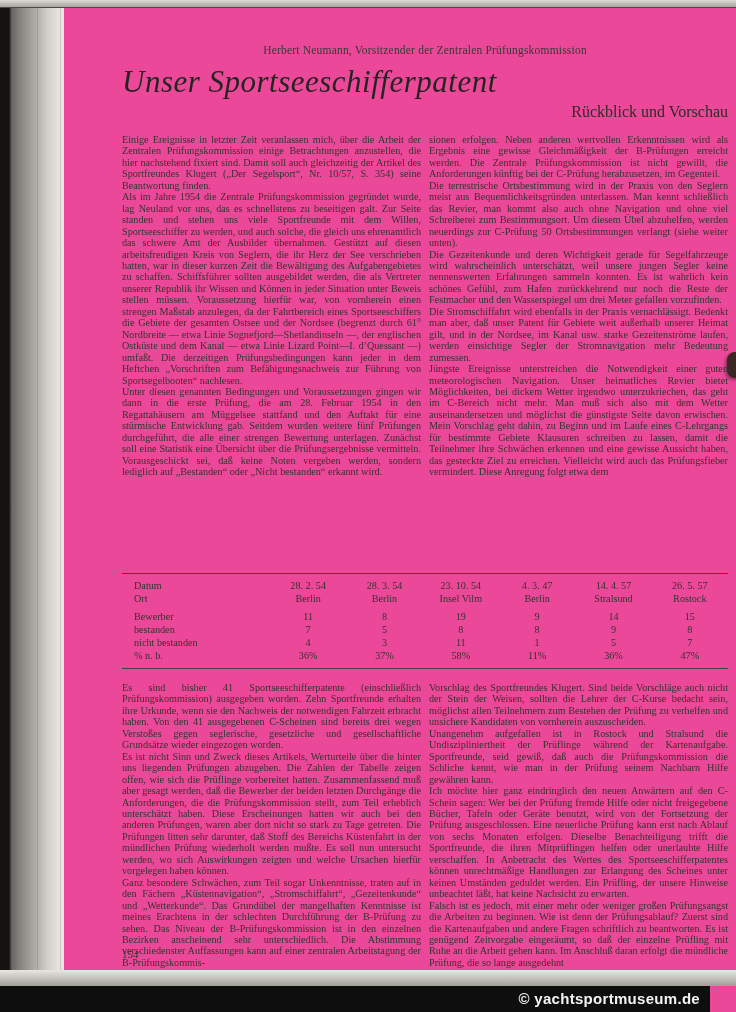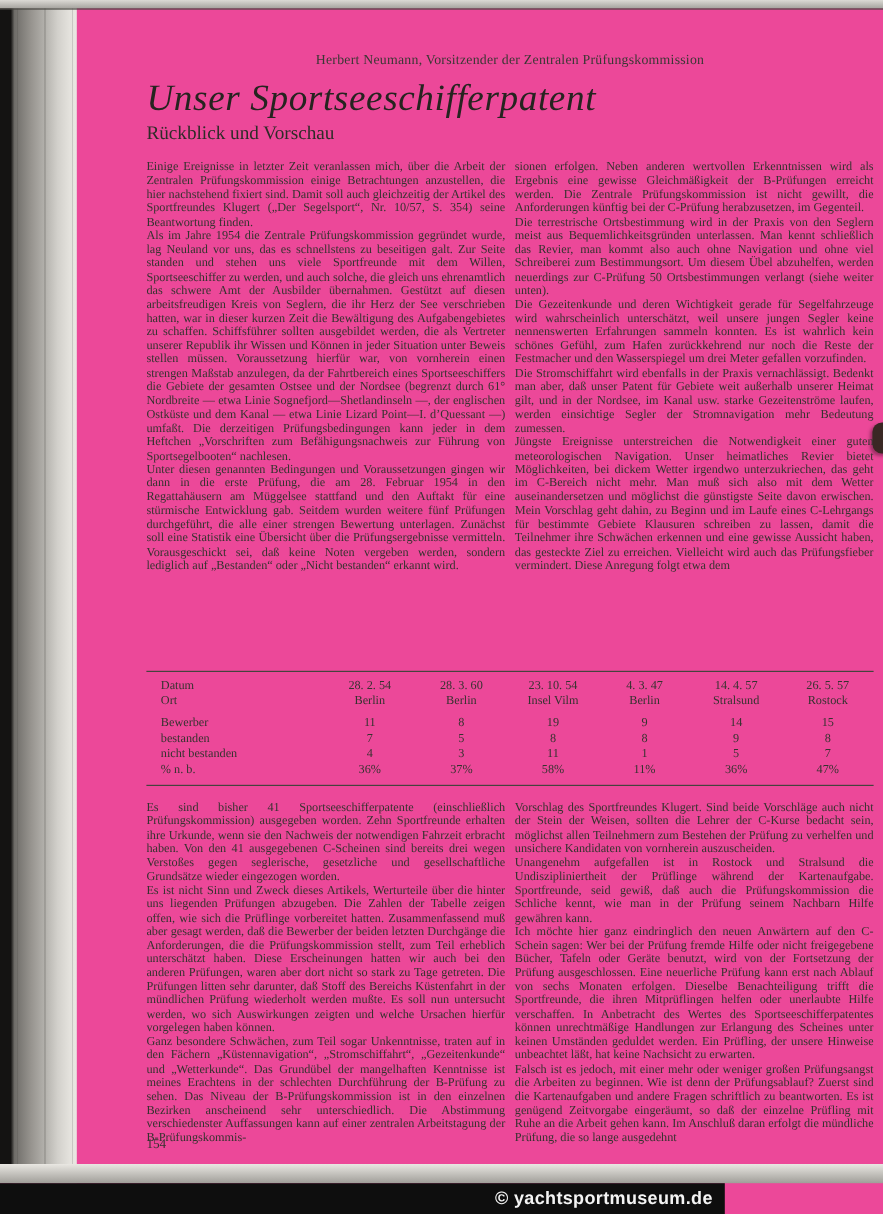--- a/index.html
+++ b/index.html
@@ -29,41 +29,41 @@
     position:absolute; left:0; bottom:26px; width:736px; height:16px;
     background:linear-gradient(180deg,#e9e7e2,#a09e99);
   }
   
   .edge-mark {
     position:absolute; right:-5px; top:352px; width:14px; height:26px;
     background:#3a2724; border-radius:8px 0 0 8px; box-shadow:-2px 2px 3px rgba(0,0,0,.35);
   }
 
   .footer-bar {
-    position:absolute; left:0; bottom:0; width:604px; height:26px;
+    position:absolute; left:0; bottom:0; width:710px; height:26px;
     background:#0e0e0e; color:#f4f4f4;
     font-family:"Liberation Sans", sans-serif; font-weight:bold; font-size:15px;
     line-height:26px; text-align:right; padding-right:10px; letter-spacing:.3px;
   }
 
   .content { position:absolute; left:122px; top:44px; width:606px; color:#34322e; }
 
   .byline { text-align:center; font-size:11.5px; letter-spacing:.2px; color:#3a3834; }
   .title  { text-align:left; font-style:italic; font-size:31px; margin-top:8px; color:#262420; letter-spacing:.5px; }
-  .subtitle { text-align:left; font-size:16px; margin-top:3px; color:#2e2c28; }
+  .subtitle { text-align:right; font-size:16px; margin-top:3px; color:#2e2c28; }
 
   .cols { display:flex; gap:8px; margin-top:13px; }
   .col { width:299px; font-size:10.2px; line-height:11.45px; text-align:justify; color:#35332f; }
   .cols-top { height:420px; overflow:hidden; }
   .cols-bottom { height:302px; overflow:hidden; }
   .col p { margin:0; text-align:justify; text-justify:inter-word; }
 
   
   .stat-table {
-    margin-top:5px; border-top:1.6px solid #45433e; border-bottom:1.6px solid #45433e;
+    margin-top:19px; border-top:1.6px solid #45433e; border-bottom:1.6px solid #45433e;
     padding:5px 0 6px 0; font-size:10.2px; line-height:13px; color:#35332f;
   }
   .t-row { display:flex; }
   .t-row.gap-after { margin-bottom:5px; }
   .t-label { width:148px; padding-left:12px; text-align:left; }
   .t-cell { flex:1; text-align:center; }
 
   .page-number { position:absolute; left:122px; top:948px; font-size:11px; color:#35332f; }
 </style>
 </head>
@@ -91,21 +91,21 @@
           <p>Die Gezeitenkunde und deren Wichtigkeit gerade für Segelfahrzeuge wird wahrscheinlich unterschätzt, weil unsere jungen Segler keine nennenswerten Erfahrungen sammeln konnten. Es ist wahrlich kein schönes Gefühl, zum Hafen zurückkehrend nur noch die Reste der Festmacher und den Wasserspiegel um drei Meter gefallen vorzufinden.</p>
           <p>Die Stromschiffahrt wird ebenfalls in der Praxis vernachlässigt. Bedenkt man aber, daß unser Patent für Gebiete weit außerhalb unserer Heimat gilt, und in der Nordsee, im Kanal usw. starke Gezeitenströme laufen, werden einsichtige Segler der Stromnavigation mehr Bedeutung zumessen.</p>
           <p>Jüngste Ereignisse unterstreichen die Notwendigkeit einer guten meteorologischen Navigation. Unser heimatliches Revier bietet Möglichkeiten, bei dickem Wetter irgendwo unterzukriechen, das geht im C-Bereich nicht mehr. Man muß sich also mit dem Wetter auseinandersetzen und möglichst die günstigste Seite davon erwischen. Mein Vorschlag geht dahin, zu Beginn und im Laufe eines C-Lehrgangs für bestimmte Gebiete Klausuren schreiben zu lassen, damit die Teilnehmer ihre Schwächen erkennen und eine gewisse Aussicht haben, das gesteckte Ziel zu erreichen. Vielleicht wird auch das Prüfungsfieber vermindert. Diese Anregung folgt etwa dem</p>
         </div>
     </div>
 
     <div class="stat-table">
         <div class="t-row">
           <span class="t-label">Datum</span>
           <span class="t-cell">28. 2. 54</span>
-          <span class="t-cell">28. 3. 60</span>
+          <span class="t-cell">28. 3. 54</span>
           <span class="t-cell">23. 10. 54</span>
           <span class="t-cell">4. 3. 47</span>
           <span class="t-cell">14. 4. 57</span>
           <span class="t-cell">26. 5. 57</span>
         </div>
         <div class="t-row gap-after">
           <span class="t-label">Ort</span>
           <span class="t-cell">Berlin</span>
           <span class="t-cell">Berlin</span>
           <span class="t-cell">Insel Vilm</span>

